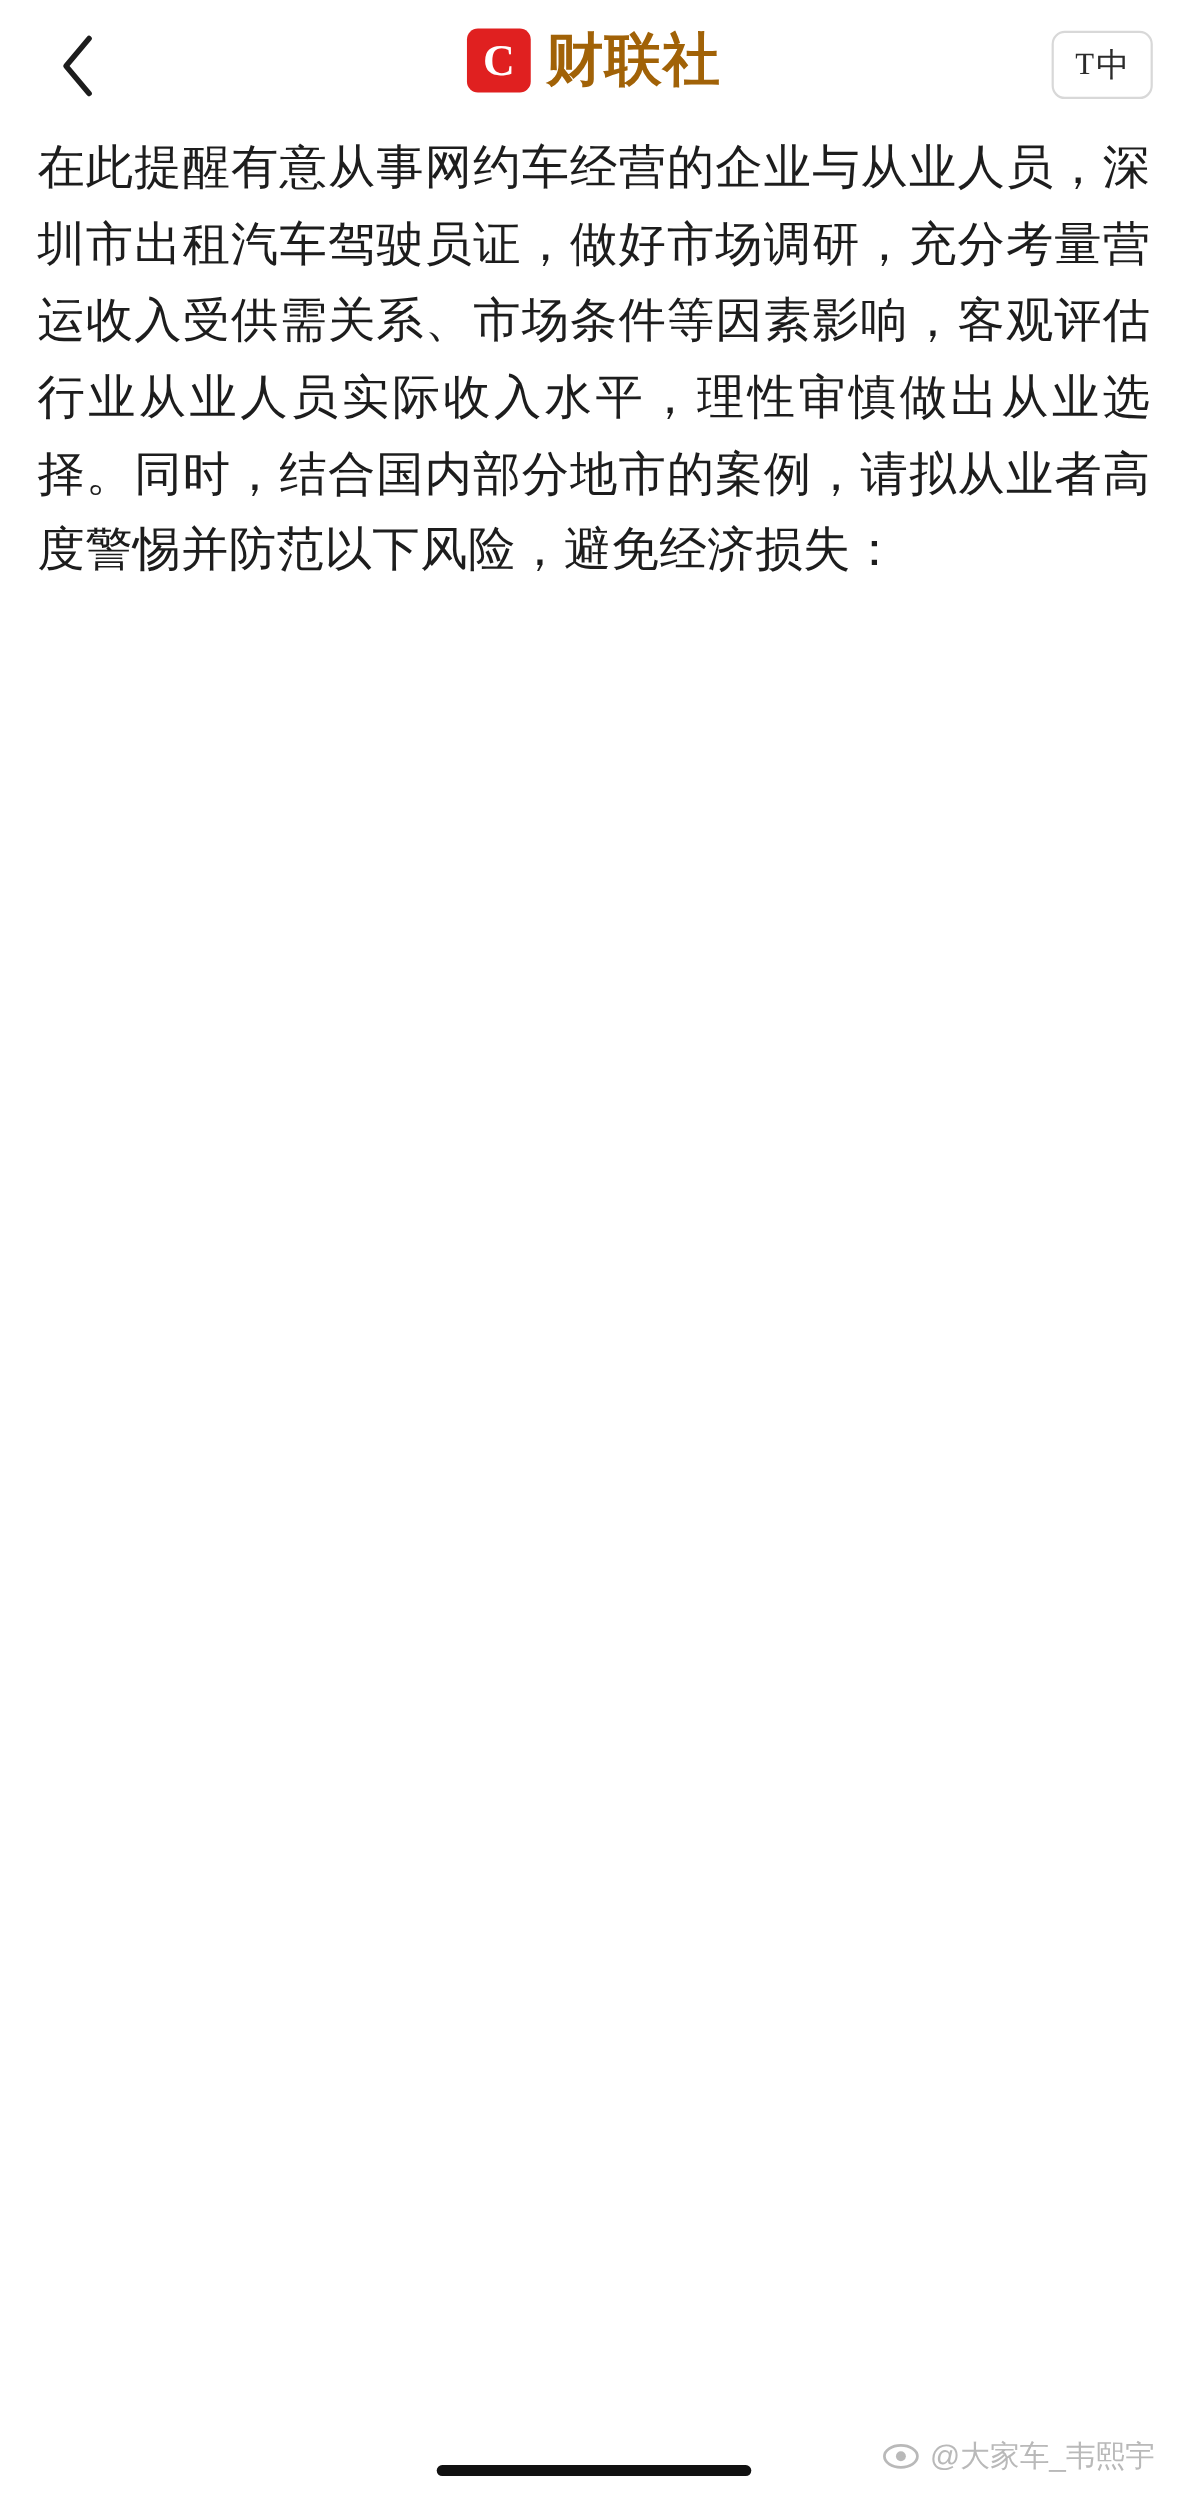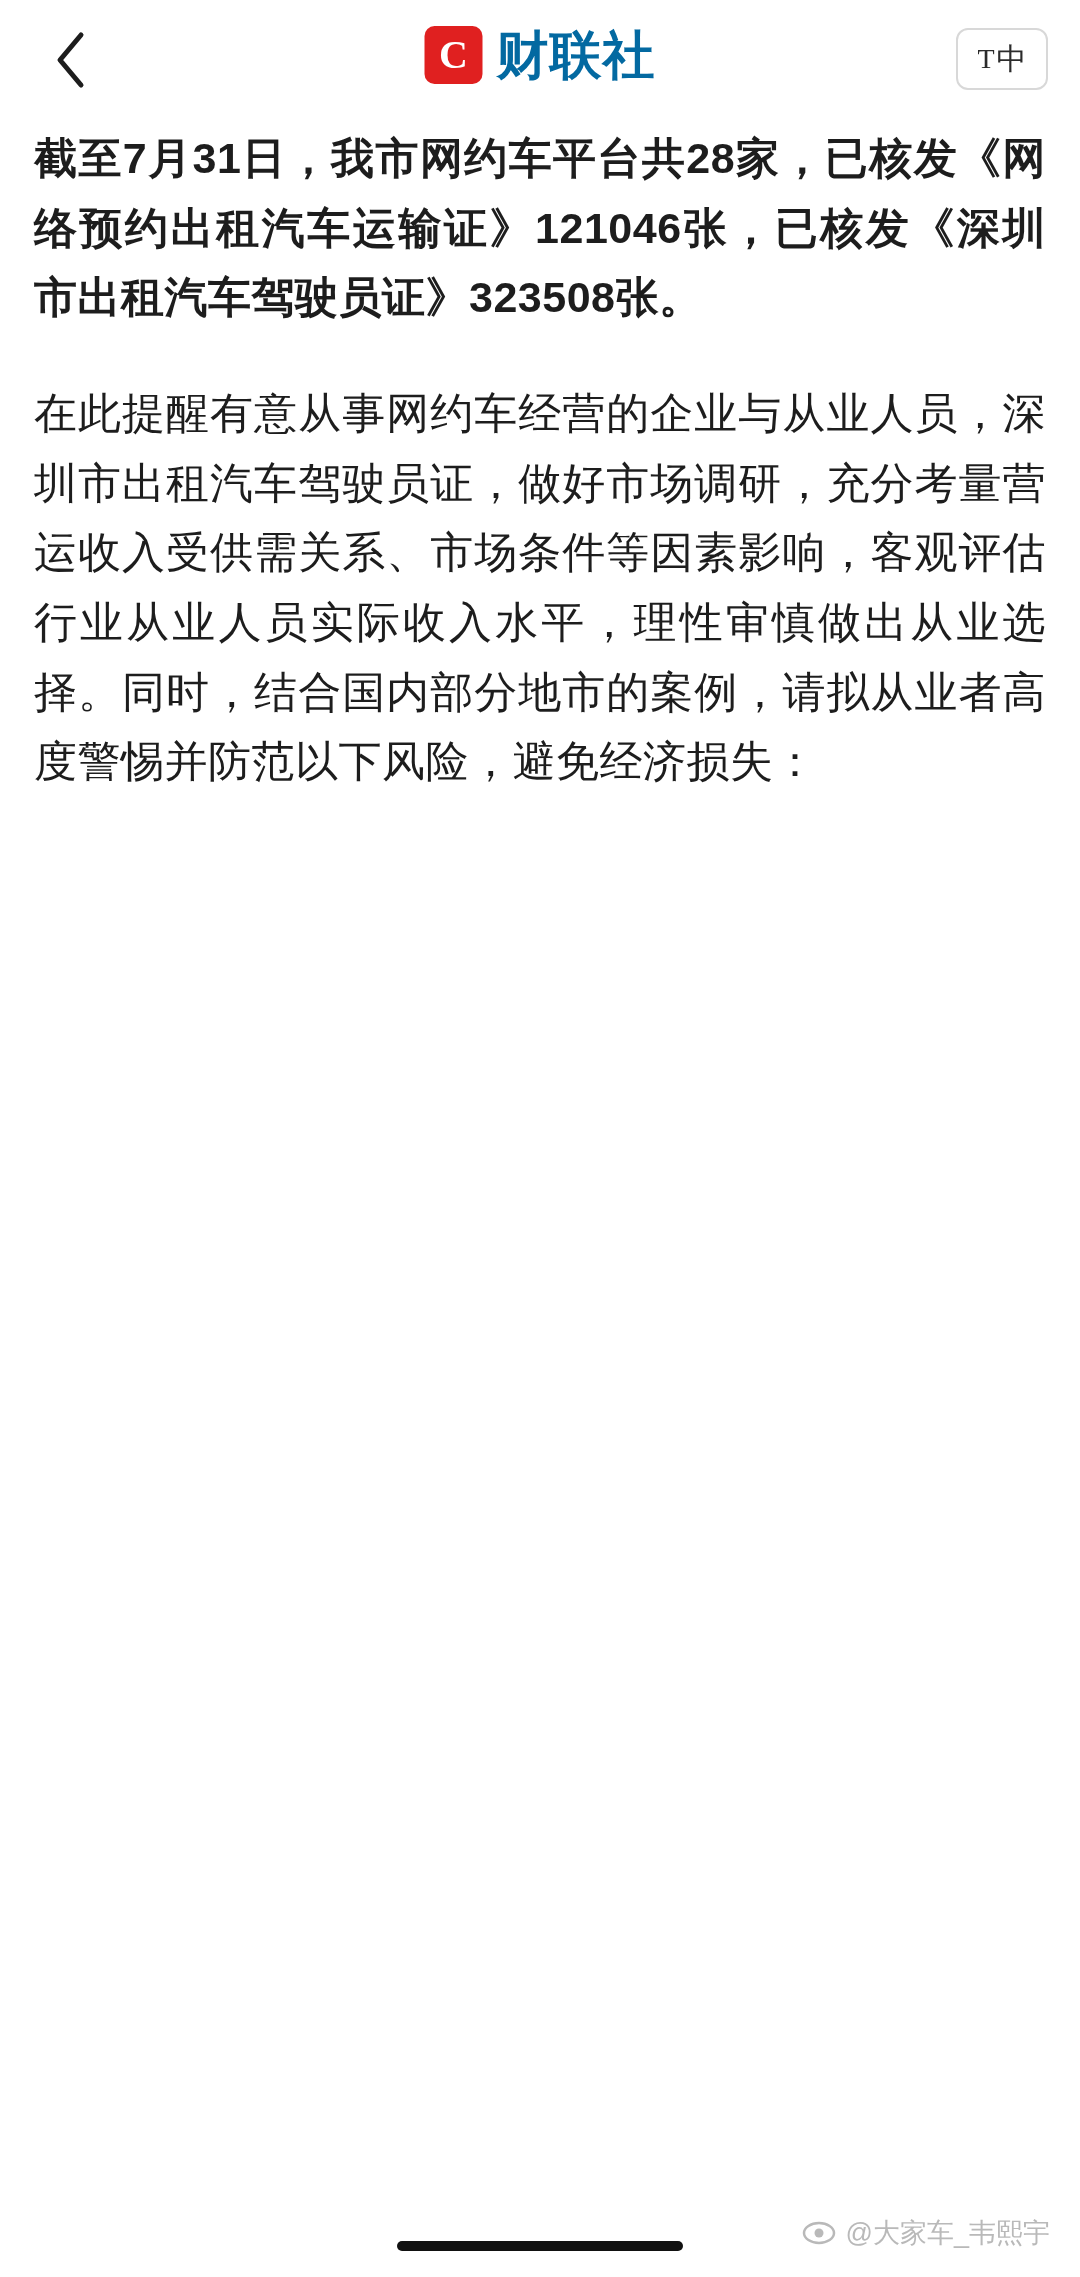--- a/index.html
+++ b/index.html
@@ -52,21 +52,21 @@
     color: #ffffff;
     font-size: 40px;
     font-weight: bold;
     line-height: 58px;
     text-align: center;
     font-family: "Liberation Serif", serif;
   }
   .brand-name {
     font-size: 52px;
     font-weight: bold;
-    color: #0369a1;
+    color: #a16207;
     letter-spacing: 1px;
     line-height: 1;
   }
 
   .fontsize-btn {
     position: absolute;
     right: 32px;
     top: 28px;
     min-width: 92px;
     height: 62px;
@@ -165,21 +165,20 @@
 
   <div class="fontsize-btn">
     <span class="t-glyph">T</span>
     <span class="cn-glyph">中</span>
   </div>
 
 </div>
 
 <div class="article">
 
-  <p class="para bold p-lead">截至7月31日，我市网约车平台共28家，已核发《网络预约出租汽车运输证》121046张，已核发《深圳市出租汽车驾驶员证》323508张。</p>
 
 
 
 
   <p class="para">在此提醒有意从事网约车经营的企业与从业人员，深圳市出租汽车驾驶员证，做好市场调研，充分考量营运收入受供需关系、市场条件等因素影响，客观评估行业从业人员实际收入水平，理性审慎做出从业选择。同时，结合国内部分地市的案例，请拟从业者高度警惕并防范以下风险，避免经济损失：</p>
 
 </div>
 
 <div class="footer">
   <div class="watermark">

